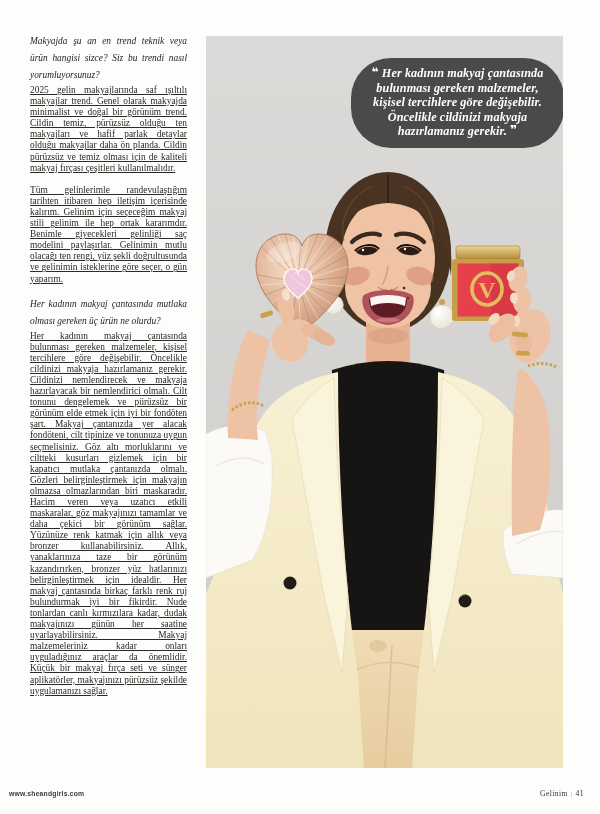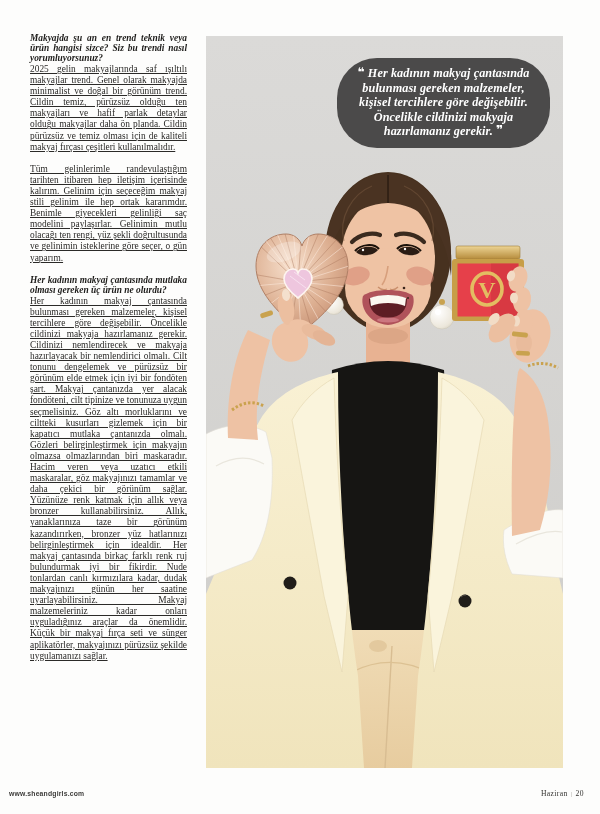--- a/index.html
+++ b/index.html
@@ -8,33 +8,33 @@
     font-family:"Liberation Serif", serif;
   }
   
   .article-col{
     position:absolute;left:30px;top:33px;width:157px;
     color:#2b2a28;font-size:9.4px;line-height:11.1px;text-align:justify;
   }
   .qa{margin:0 0 11px 0;}
   .qa:last-child{margin-bottom:16px;}
   .question{
-    margin:0 0 1px 0;font-weight:bold;font-style:italic;color:#1d1c1a;
-    font-size:9.4px;line-height:10px;text-align:justify;
+    margin:0 0 1px 0;font-weight:normal;font-style:italic;color:#1d1c1a;
+    font-size:9.4px;line-height:17px;text-align:justify;
   }
   .answer{margin:0;hyphens:auto;text-decoration:underline;-webkit-hyphens:auto;}
   
   .photo{
     position:absolute;left:206px;top:36px;width:357px;height:732px;overflow:hidden;
     background:#d6d4d2;
   }
   .photo svg{display:block;}
   
   .quote-bubble{
-    position:absolute;left:131px;top:22px;width:213px;box-sizing:border-box;
+    position:absolute;left:145px;top:22px;width:213px;box-sizing:border-box;
     background:#4b4a4a;border-radius:40px;padding:8px 15px 9px 15px;
     color:#ffffff;text-align:center;
     font-family:"Liberation Serif", serif;font-style:italic;font-weight:bold;
     font-size:12.2px;line-height:14.6px;letter-spacing:.1px;
   }
   .qmark{font-family:"DejaVu Sans", sans-serif;font-style:normal;font-size:12px;position:relative;top:-1px;}
   
   .footer-site{
     position:absolute;left:9px;top:790px;
     font-family:"Liberation Sans", sans-serif;font-size:6.8px;font-weight:bold;
@@ -255,16 +255,16 @@
 
     <div class="quote-bubble">
       <span class="qmark">❝</span>
       <span>Her kadının makyaj çantasında bulunması gereken malzemeler, kişisel tercihlere göre değişebilir. Öncelikle cildinizi makyaja hazırlamanız gerekir.</span>
       <span class="qmark">❞</span>
     </div>
   </div>
 
   <div class="footer-site">www.sheandgirls.com</div>
   <div class="footer-right">
-    <span>Haziran</span><span class="divider">|</span><span>20</span>
+    <span>Gelinim</span><span class="divider">|</span><span>41</span>
   </div>
 
 </div>
 
 </body></html>

